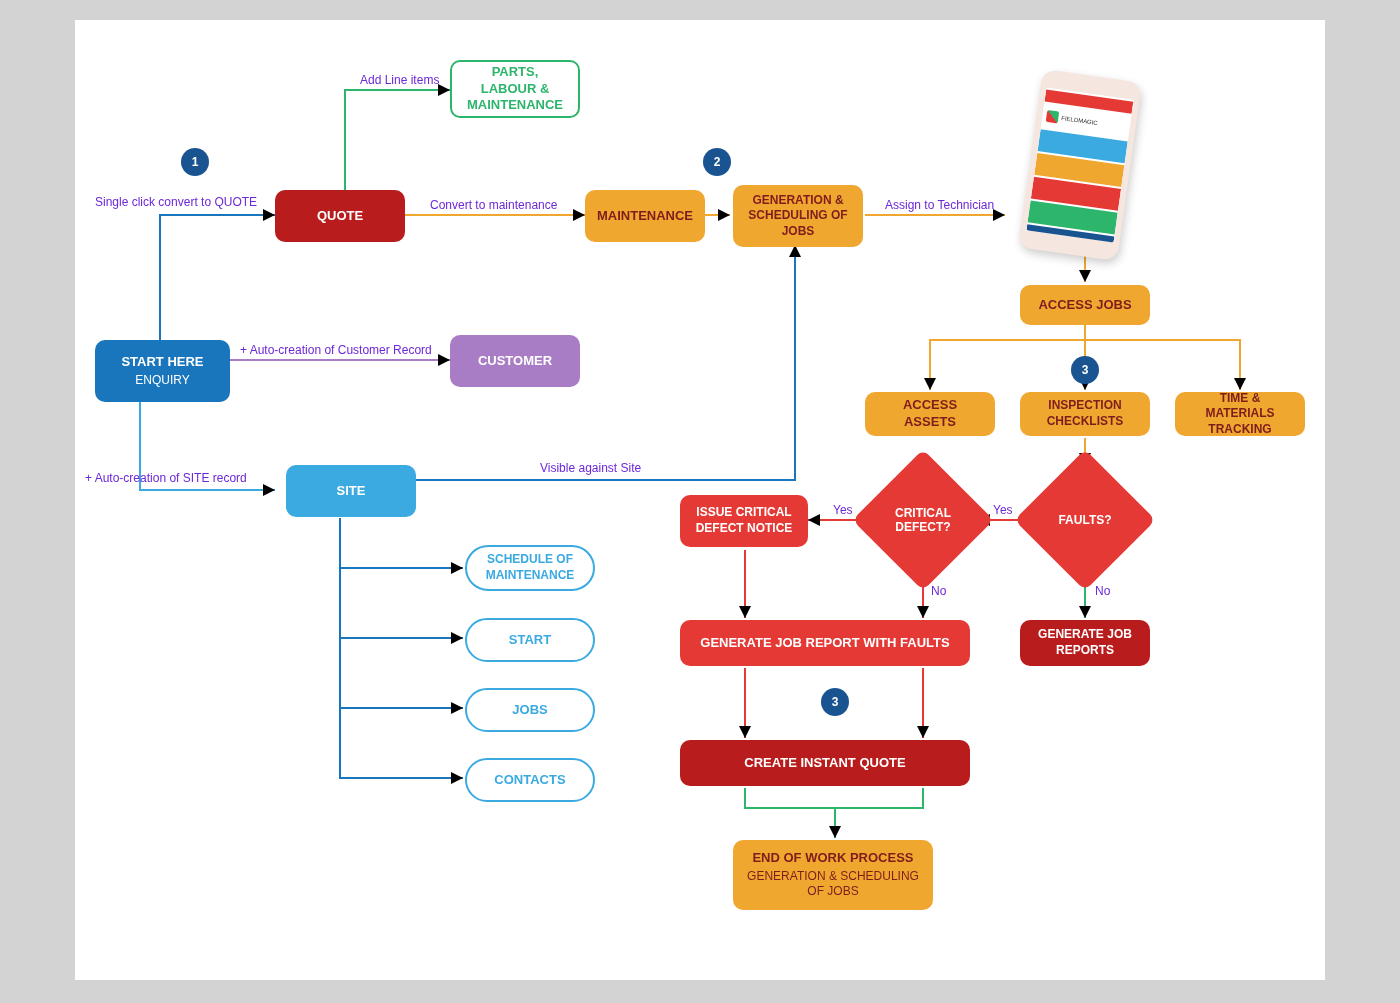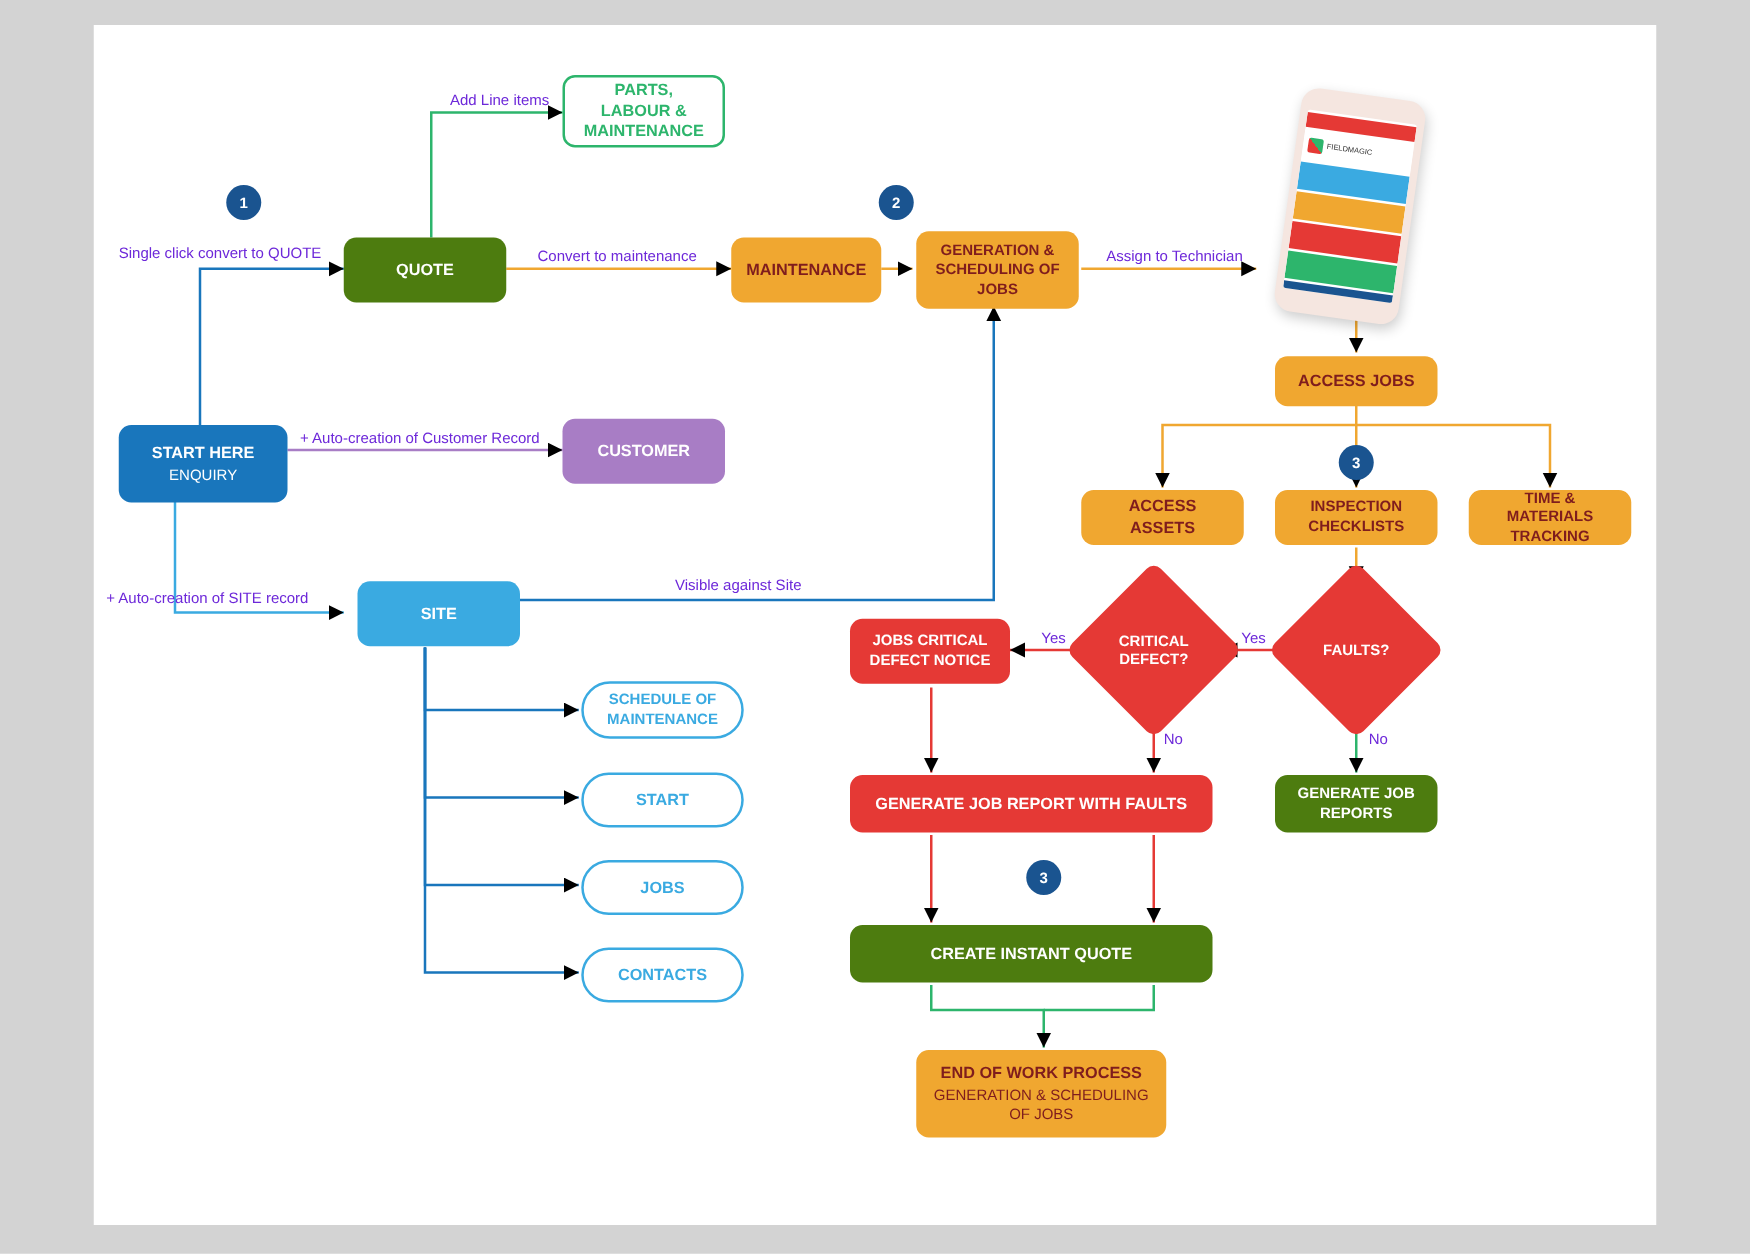--- a/index.html
+++ b/index.html
@@ -27,21 +27,21 @@
   font-size: 13px;
   padding: 20px 12px;
   line-height: 1.3;
 }
 .node .subtitle {
   font-weight: 400;
   font-size: 12px;
   margin-top: 2px;
 }
 .blue-solid { background: #1976bc; color: #fff; }
-.green-solid { background: #4d7c0f; color: #fff; }
+.green-solid { background: #b91c1c; color: #fff; }
 .green-outline { background: #fff; border: 2px solid #2db56c; color: #2db56c; }
 .orange-solid { background: #f0a730; color: #7f1d1d; }
 .purple-solid { background: #a87dc5; color: #fff; }
 .lightblue-solid { background: #3aaae1; color: #fff; }
 .lightblue-outline { background: #fff; border: 2px solid #3aaae1; color: #3aaae1; border-radius: 24px; }
 .red-solid { background: #e53935; color: #fff; }
 
 .badge {
   position: absolute;
   width: 28px;
@@ -255,21 +255,21 @@
 <div class="diamond" style="left:960px; top:450px;">
   <div class="shape"></div>
   <div class="text">FAULTS?</div>
 </div>
 <div class="diamond" style="left:798px; top:450px;">
   <div class="shape"></div>
   <div class="text">CRITICAL DEFECT?</div>
 </div>
 
 <div class="node red-solid" style="left:605px; top:475px; width:128px; height:52px; font-size:12px;">
-  <span>JOBS CRITICAL DEFECT NOTICE</span>
+  <span>ISSUE CRITICAL DEFECT NOTICE</span>
 </div>
 
 <div class="node red-solid" style="left:605px; top:600px; width:290px; height:46px;">
   <span>GENERATE JOB REPORT WITH FAULTS</span>
 </div>
 
 <div class="node green-solid" style="left:945px; top:600px; width:130px; height:46px; font-size:12px;">
   <span>GENERATE JOB REPORTS</span>
 </div>
 

